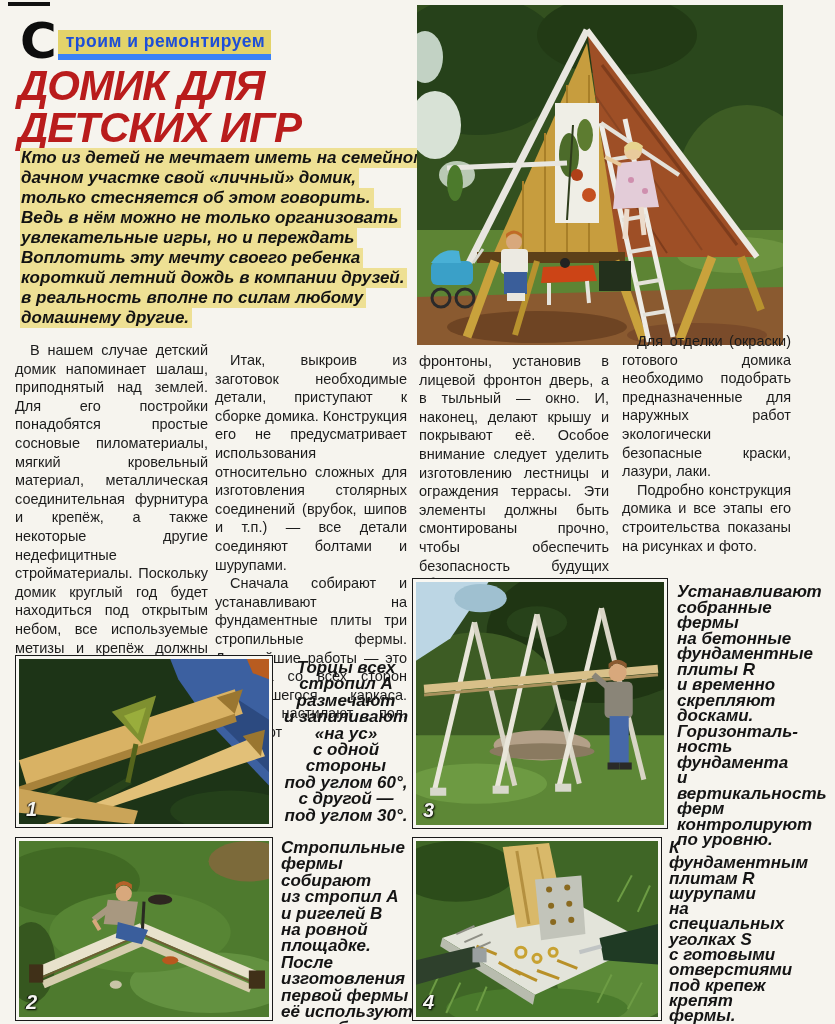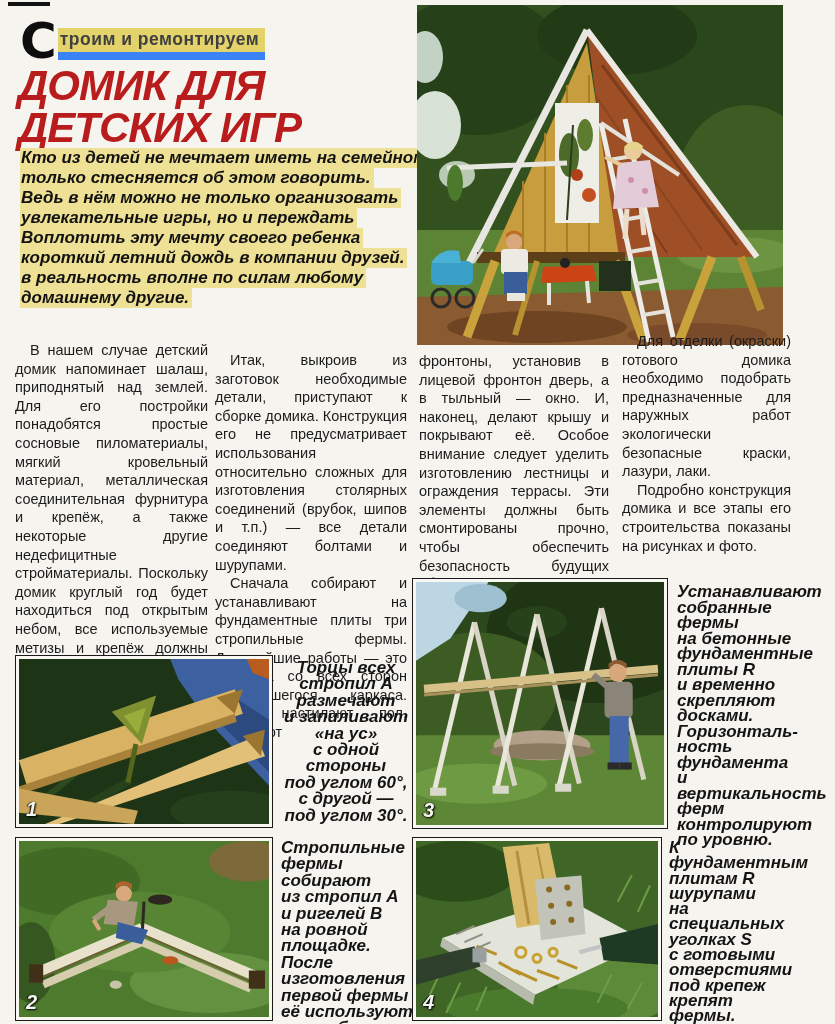--- a/index.html
+++ b/index.html
@@ -16,24 +16,24 @@
   .rubric{left:20px;top:22px;width:280px;}
   .rubric-inner{display:flex;align-items:flex-end;}
   .dropcap{
     font-size:50px;font-weight:bold;line-height:38px;
     letter-spacing:-2px;margin-right:3px;color:#0d0d0d;
     font-family:"DejaVu Sans", sans-serif;
   }
   .rubric-label{
     display:inline-block;
     font-size:17.5px;font-weight:bold;letter-spacing:.5px;
-    padding:1px 6px 2px 2px;
+    padding:1px 6px 2px 8px;
     background:#e3d36a;
-    border-bottom:8px solid #3b82f6;
-    color:#404040;
+    border-bottom:6px solid #3b82f6;
+    color:#1d4ed8;
   }
   
   .headline{
     left:18px;top:65px;width:400px;
     font-size:42px;line-height:42px;font-weight:bold;font-style:italic;
     letter-spacing:-1px;color:#b91c1c;
     white-space:pre-line;
   }
   
   .intro{
@@ -91,20 +91,21 @@
     <span class="dropcap">С</span>
     <span class="rubric-label">троим и ремонтируем</span>
   </div>
 </div>
 
 <h1 class="abs headline" style="margin:0">ДОМИК ДЛЯ
 ДЕТСКИХ ИГР</h1>
 
 <div class="abs intro">
     <div class="line"><span class="hl">Кто из детей не мечтает иметь на семейном</span></div>
+    <div class="line"><span class="hl">дачном участке свой «личный» домик,</span></div>
     <div class="line"><span class="hl">только стесняется об этом говорить.</span></div>
     <div class="line"><span class="hl">Ведь в нём можно не только организовать</span></div>
     <div class="line"><span class="hl">увлекательные игры, но и переждать</span></div>
     <div class="line"><span class="hl">Воплотить эту мечту своего ребенка</span></div>
     <div class="line"><span class="hl">короткий летний дождь в компании друзей.</span></div>
     <div class="line"><span class="hl">в реальность вполне по силам любому</span></div>
     <div class="line"><span class="hl">домашнему другие.</span></div>
   </div>
 
 <div class="abs photo-top">

